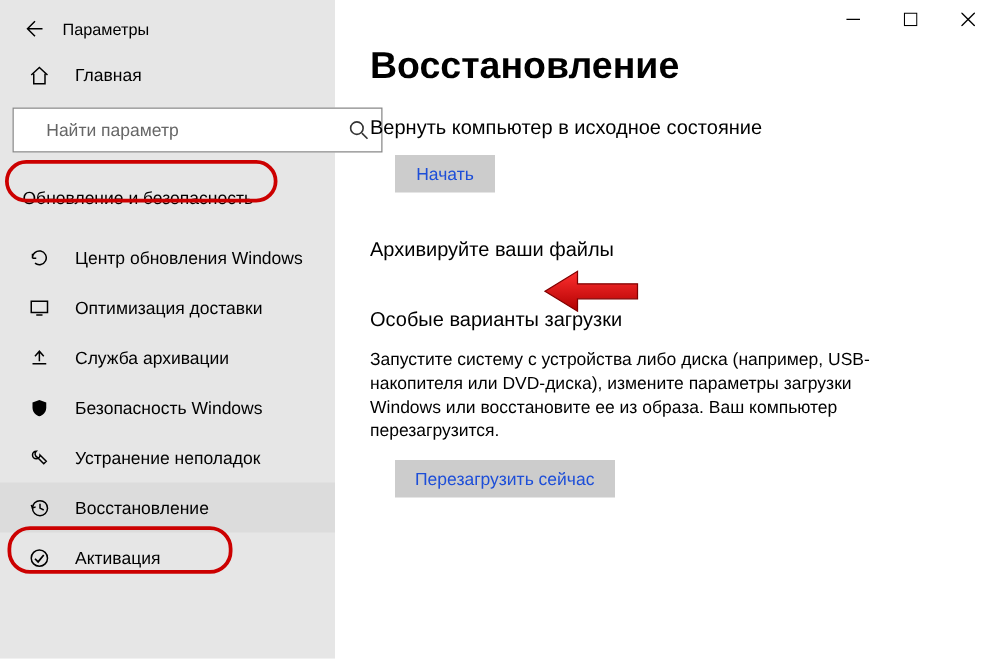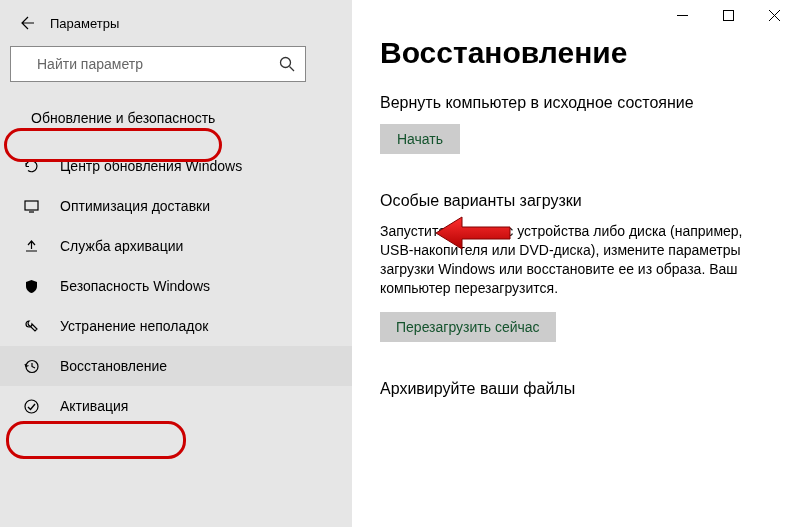--- a/index.html
+++ b/index.html
@@ -6,21 +6,21 @@
   html, body {
     width: 797px; height: 527px;
     font-family: "Segoe UI", Tahoma, sans-serif;
     font-size: 14px; color: #000; background: #fff;
     overflow: hidden;
   }
   .window { display: flex; height: 100%; }
 
   
   .sidebar {
-    width: 352px;
+    width: 268px;
     background: #e6e6e6;
     display: flex;
     flex-direction: column;
     padding-top: 6px;
   }
   .top-row {
     display: flex; align-items: center;
     height: 34px;
     padding-left: 8px;
   }
@@ -46,21 +46,21 @@
     color: #222;
   }
   .home-row .lbl, .nav-item .lbl {
     font-size: 14px;
     color: #000;
   }
   .nav-item.selected { background: #dcdcdc; }
 
   
   .section-heading {
-    margin: 16px 12px 14px 27px;
+    margin: 16px 12px 14px 14px;
     font-size: 14px;
     padding: 6px 4px;
   }
 
   
   .search-wrap { padding: 6px 10px 6px 10px; }
   .search-box {
     position: relative;
     height: 36px; width: 296px;
     background: #fff;
@@ -99,25 +99,26 @@
     color: #000;
     line-height: 1.35;
     margin-bottom: 14px;
     max-width: 430px;
   }
   .btn {
     display: inline-block;
     background: #ccc;
     border: none;
     font-size: 14px;
-    color: #14532d;
+    color: #1d4ed8;
     padding: 7px 16px;
     min-width: 80px;
     text-align: center;
     cursor: pointer;
+    margin-left: 20px;
   }
   .section-block { margin-bottom: 38px; }
 
   
   .win-controls {
     position: absolute;
     top: 0; right: 0;
     display: flex;
   }
   .win-controls .wc {
@@ -173,20 +174,28 @@
 
     <div class="top-row">
       <div class="back-btn">
         <svg width="18" height="18" viewBox="0 0 18 18">
             <path d="M11 3 L5 9 L11 15 M5 9 L17 9" fill="none" stroke="#000" stroke-width="1.2"></path>
           </svg>
       </div>
       <span class="window-title">Параметры</span>
     </div>
 
+    <div class="home-row">
+      <span class="icn">
+        <svg width="17" height="17" viewBox="0 0 17 17">
+            <path d="M2 8 L8.5 2 L15 8 M4 7 V15 H13 V7" fill="none" stroke="#000" stroke-width="1.2"></path>
+          </svg>
+      </span>
+      <span class="lbl">Главная</span>
+    </div>
 
     <div class="search-wrap">
       <div class="search-box">
         <input type="text" placeholder="Найти параметр" style="">
         <div class="search-icn">
           <svg width="16" height="16" viewBox="0 0 16 16">
               <circle cx="6.5" cy="6.5" r="5" fill="none" stroke="#333" stroke-width="1.3"></circle>
               <line x1="10.5" y1="10.5" x2="15" y2="15" stroke="#333" stroke-width="1.3"></line>
             </svg>
         </div>
@@ -267,27 +276,27 @@
   <div class="content">
 
     <h1>Восстановление</h1>
 
     <div class="section-block">
       <h2>Вернуть компьютер в исходное состояние</h2>
       <button class="btn">Начать</button>
     </div>
 
     <div class="section-block">
+      <h2>Архивируйте ваши файлы</h2>
+    </div>
+
+    <div class="section-block">
       <h2>Особые варианты загрузки</h2>
       <p class="desc">Запустите систему с устройства либо диска (например, USB-накопителя или DVD-диска), измените параметры загрузки Windows или восстановите ее из образа. Ваш компьютер перезагрузится.</p>
       <button class="btn">Перезагрузить сейчас</button>
-    </div>
-
-    <div class="section-block">
-      <h2>Архивируйте ваши файлы</h2>
     </div>
 
   </div>
 
   <div class="highlight hl-1"></div>
   <div class="highlight hl-2"></div>
 
   <div class="arrow">
     <svg width="80" height="40" viewBox="0 0 80 40">
       <defs>

